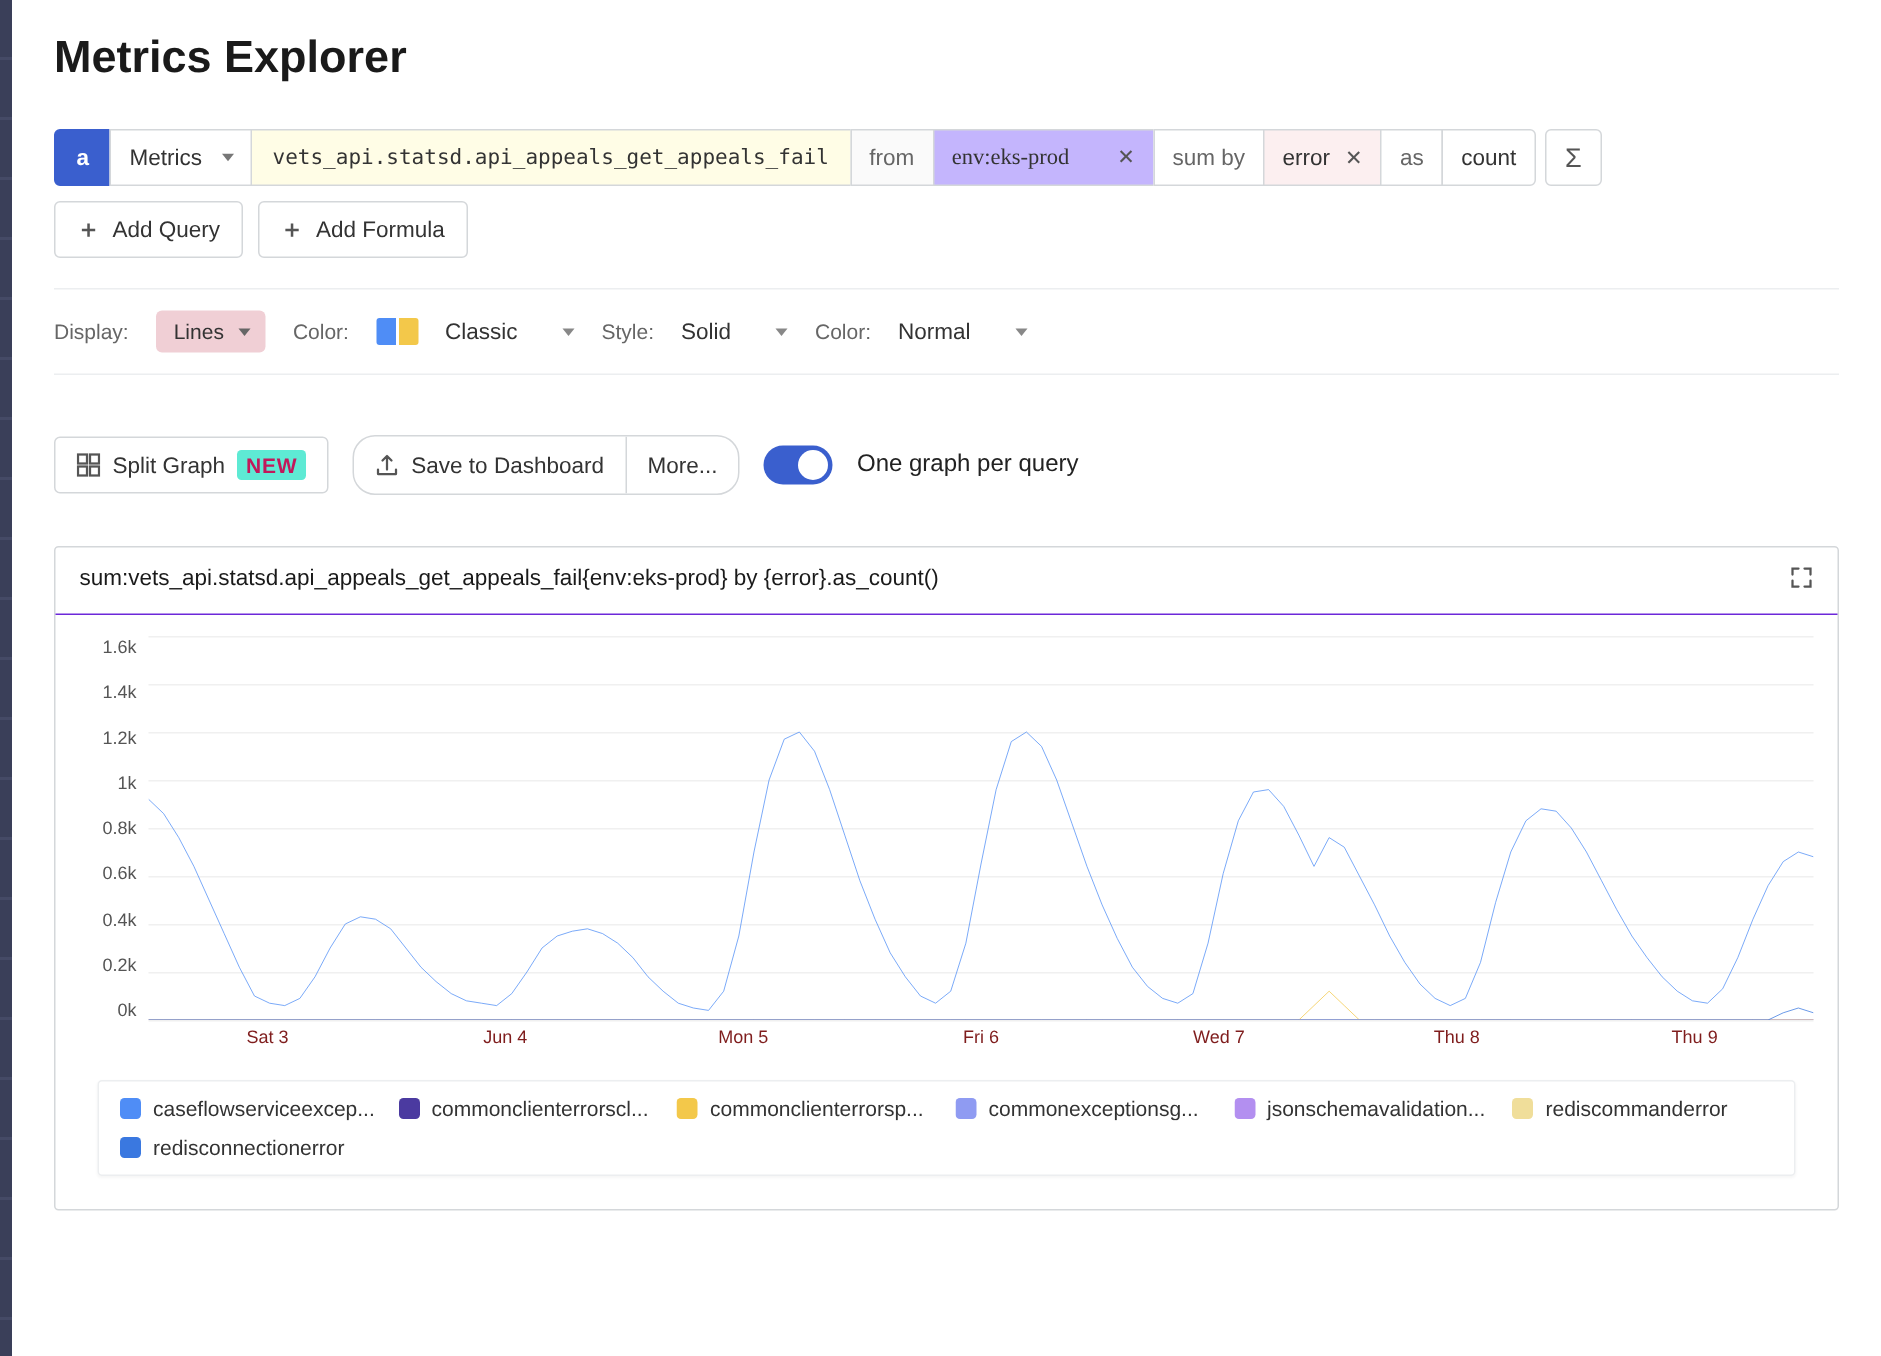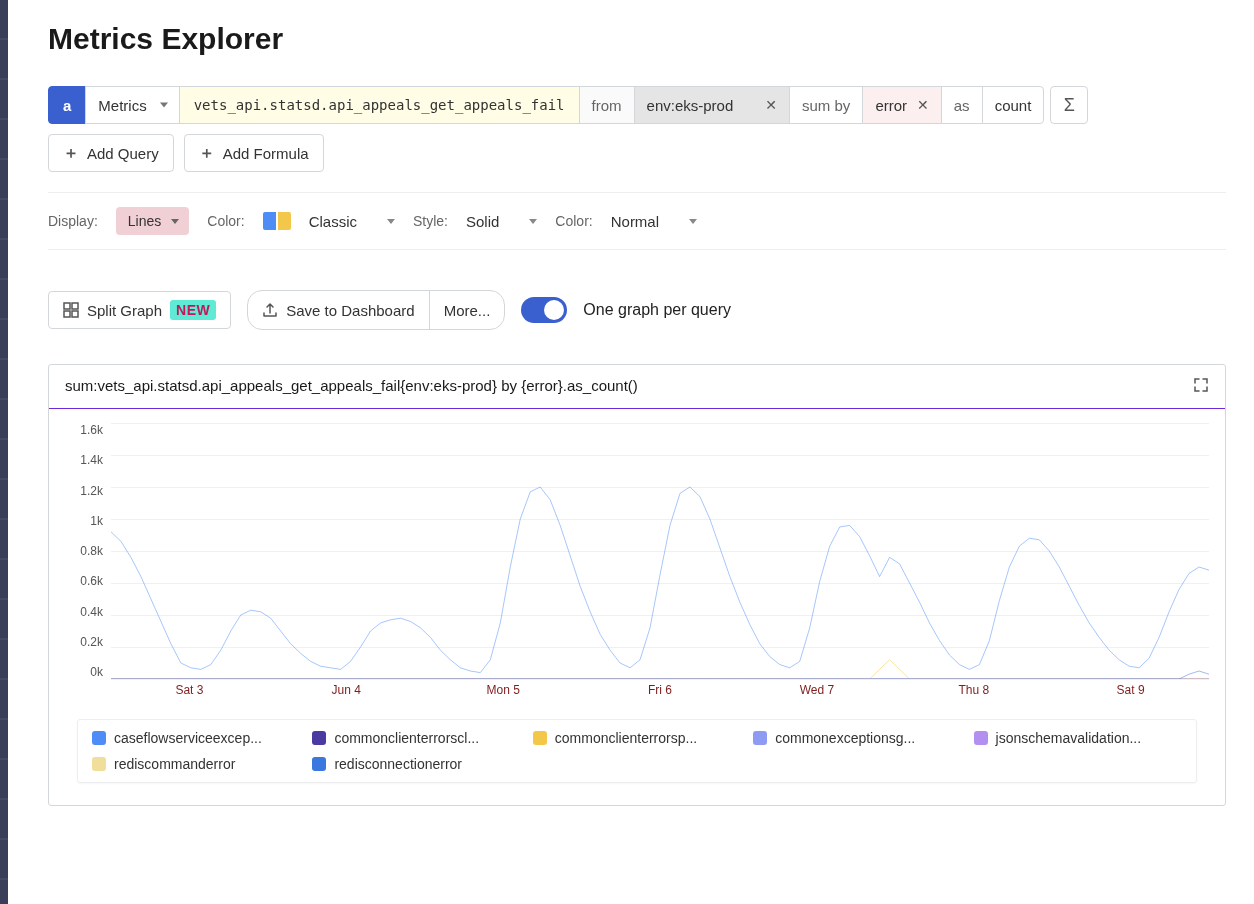--- a/index.html
+++ b/index.html
@@ -1,28 +1,28 @@
 <!DOCTYPE html>
 <html><head>
 <meta charset="utf-8">
 <style>
 * { box-sizing: border-box; margin: 0; padding: 0; }
 body { font-family: -apple-system, BlinkMacSystemFont, "Segoe UI", Helvetica, Arial, sans-serif; background: #fff; color: #1a1a1a; }
-.wrap { padding: 12px 28px 28px 40px; border-left: 8px solid #3a3f59; min-height: 904px; position: relative; }
+.wrap { padding: 12px 28px 28px 28px; border-left: 8px solid #3a3f59; min-height: 904px; position: relative; }
 .wrap::before { content:""; position:absolute; left:-8px; top:0; bottom:0; width:8px; background: repeating-linear-gradient(#3a3f59 0, #3a3f59 38px, #454a66 38px, #454a66 40px); }
 h1.title { font-size: 30px; font-weight: 700; margin: 10px 0 30px 0; }
 .query-row { display:flex; align-items:stretch; gap:0; flex-wrap:wrap; margin-bottom:10px;}
 .seg { display:inline-flex; align-items:center; border:1px solid #d4d7da; background:#fff; height:38px; padding:0 12px; font-size:15px; color:#333; margin-left:-1px;}
 .seg:first-child { margin-left:0; }
 .seg.label-a { background:#3a5fce; color:#fff; font-weight:600; border-color:#3a5fce; border-radius:4px 0 0 4px; padding:0 14px;}
 .seg.metrics-sel { padding-right:32px; position:relative; }
 .seg.metrics-sel::after { content:""; position:absolute; right:11px; top:50%; width:0;height:0;border-left:4px solid transparent;border-right:4px solid transparent;border-top:5px solid #777; transform:translateY(-50%);}
 .seg.metric-name { background:#fffde6; font-family: ui-monospace, Menlo, monospace; font-size:14px; padding:0 14px;}
 .seg.from-label { background:#fafafa; color:#666;}
-.seg.tag-env { background:#e5e5e5; }
+.seg.tag-env { background:#c4b5fd;font-family:Liberation Serif, serif; }
 .seg.tag-env .x { margin-left:32px; color:#555; font-size:14px;}
 .seg.sumby-label { color:#666; }
 .seg.tag-error { background:#fceff0; display:inline-flex; align-items:center; gap:10px;}
 .seg.tag-error .x { color:#555; font-size:14px;}
 .seg.as-label { color:#666; }
 .seg.count { border-radius:0 4px 4px 0; }
 .seg.sigma { border-radius:4px; margin-left:6px; width:38px; justify-content:center; font-size:18px; color:#555;}
 .btns-row { display:flex; gap:10px; margin-top:8px; margin-bottom:20px;}
 .btn { display:inline-flex; align-items:center; gap:8px; border:1px solid #d4d7da; background:#fff; border-radius:4px; height:38px; padding:0 14px; font-size:15px; color:#333; cursor:pointer;}
 .btn .plus { font-size:16px; color:#555; font-weight:600;}
@@ -47,21 +47,21 @@
 .chart-head { display:flex; justify-content:space-between; align-items:flex-start; padding:12px 16px; border-bottom:1px solid #6d28d9; font-size:15px;gap:24px;}
 .chart-head .exp { color:#555; cursor:pointer;}
 .chart-area { padding:14px 16px 8px 16px; position:relative;}
 .plot { position:relative; height:280px; }
 .yticks { position:absolute; left:0; top:0; bottom:24px; display:flex; flex-direction:column; justify-content:space-between; font-size:12px; color:#555; text-align:right; width:38px;}
 .grid { position:absolute; left:46px; right:0; top:0; bottom:24px;}
 .grid .hline { position:absolute; left:0; right:0; border-top:1px solid #f0f0f0; }
 .xticks { position:absolute; left:46px; right:0; bottom:0; height:20px; display:flex; font-size:12px; color:#7f1d1d;}
 .xticks span { flex:1; text-align:center;}
 svg.lines { position:absolute; left:46px; right:0; top:0; bottom:24px; width:calc(100% - 46px); height:calc(100% - 24px); }
-.legend { margin:8px 28px 22px 28px; border:1px solid #eceef0; border-radius:3px; padding:10px 14px; display:grid; grid-template-columns: repeat(5, 1fr); gap:10px 12px; font-size:14px; box-shadow:0 1px 2px rgba(0,0,0,0.04);}
+.legend { margin:8px 28px 22px 28px; border:1px solid #eceef0; border-radius:3px; padding:10px 14px; display:grid; grid-template-columns: repeat(6, 1fr); gap:10px 12px; font-size:14px; box-shadow:0 1px 2px rgba(0,0,0,0.04);}
 .leg-item { display:flex; align-items:center; gap:8px; color:#333; white-space:nowrap; overflow:hidden; text-overflow:ellipsis;}
 .leg-sw { width:14px; height:14px; border-radius:3px; flex:0 0 14px;}
 .icon { width:16px; height:16px; }
 </style>
 </head>
 <body>
 
 <div class="wrap">
   <h1 class="title">Metrics Explorer</h1>
 
@@ -176,21 +176,21 @@
             <polyline points="0,100 1,100 2,100 3,100 4,100 5,100 6,100 7,100 8,100 9,100 10,100 11,100 12,100 13,100 14,100 15,100 16,100 17,100 18,100 19,100 20,100 21,100 22,100 23,100 24,100 25,100 26,100 27,100 28,100 29,100 30,100 31,100 32,100 33,100 34,100 35,100 36,100 37,100 38,100 39,100 40,100 41,100 42,100 43,100 44,100 45,100 46,100 47,100 48,100 49,100 50,100 51,100 52,100 53,100 54,100 55,100 56,100 57,100 58,100 59,100 60,100 61,100 62,100 63,100 64,100 65,100 66,100 67,100 68,100 69,100 70,100 71,100 72,100 73,100 74,100 75,100 76,100 77,100 78,100 79,100 80,100 81,100 82,100 83,100 84,100 85,100 86,100 87,100 88,100 89,100 90,100 91,100 92,100 93,100 94,100 95,100 96,100 97,100 98,100 99,100 100,100 101,100 102,100 103,100 104,100 105,100 106,100 107,100 108,100 109,100 110,100" fill="none" stroke="#f0de9a" stroke-width="0.5" vector-effect="non-scaling-stroke"></polyline>
             <polyline points="0,100 1,100 2,100 3,100 4,100 5,100 6,100 7,100 8,100 9,100 10,100 11,100 12,100 13,100 14,100 15,100 16,100 17,100 18,100 19,100 20,100 21,100 22,100 23,100 24,100 25,100 26,100 27,100 28,100 29,100 30,100 31,100 32,100 33,100 34,100 35,100 36,100 37,100 38,100 39,100 40,100 41,100 42,100 43,100 44,100 45,100 46,100 47,100 48,100 49,100 50,100 51,100 52,100 53,100 54,100 55,100 56,100 57,100 58,100 59,100 60,100 61,100 62,100 63,100 64,100 65,100 66,100 67,100 68,100 69,100 70,100 71,100 72,100 73,100 74,100 75,100 76,100 77,100 78,100 79,100 80,100 81,100 82,100 83,100 84,100 85,100 86,100 87,100 88,100 89,100 90,100 91,100 92,100 93,100 94,100 95,100 96,100 97,100 98,100 99,100 100,100 101,100 102,100 103,100 104,100 105,100 106,100 107,100 108,98.125 109,96.875 110,98.125" fill="none" stroke="#3a78e0" stroke-width="0.5" vector-effect="non-scaling-stroke"></polyline>
           </svg>
         <div class="xticks" id="xticks">
             <span>Sat 3</span>
             <span>Jun 4</span>
             <span>Mon 5</span>
             <span>Fri 6</span>
             <span>Wed 7</span>
             <span>Thu 8</span>
-            <span>Sat 9</span>
+            <span>Thu 9</span>
           </div>
       </div>
     </div>
     <div class="legend" id="legend">
         <div class="leg-item">
           <span class="leg-sw" style="background: rgb(79, 141, 246);"></span>
           <span>caseflowserviceexcep...</span>
         </div>
         <div class="leg-item">
           <span class="leg-sw" style="background: rgb(75, 58, 160);"></span>

